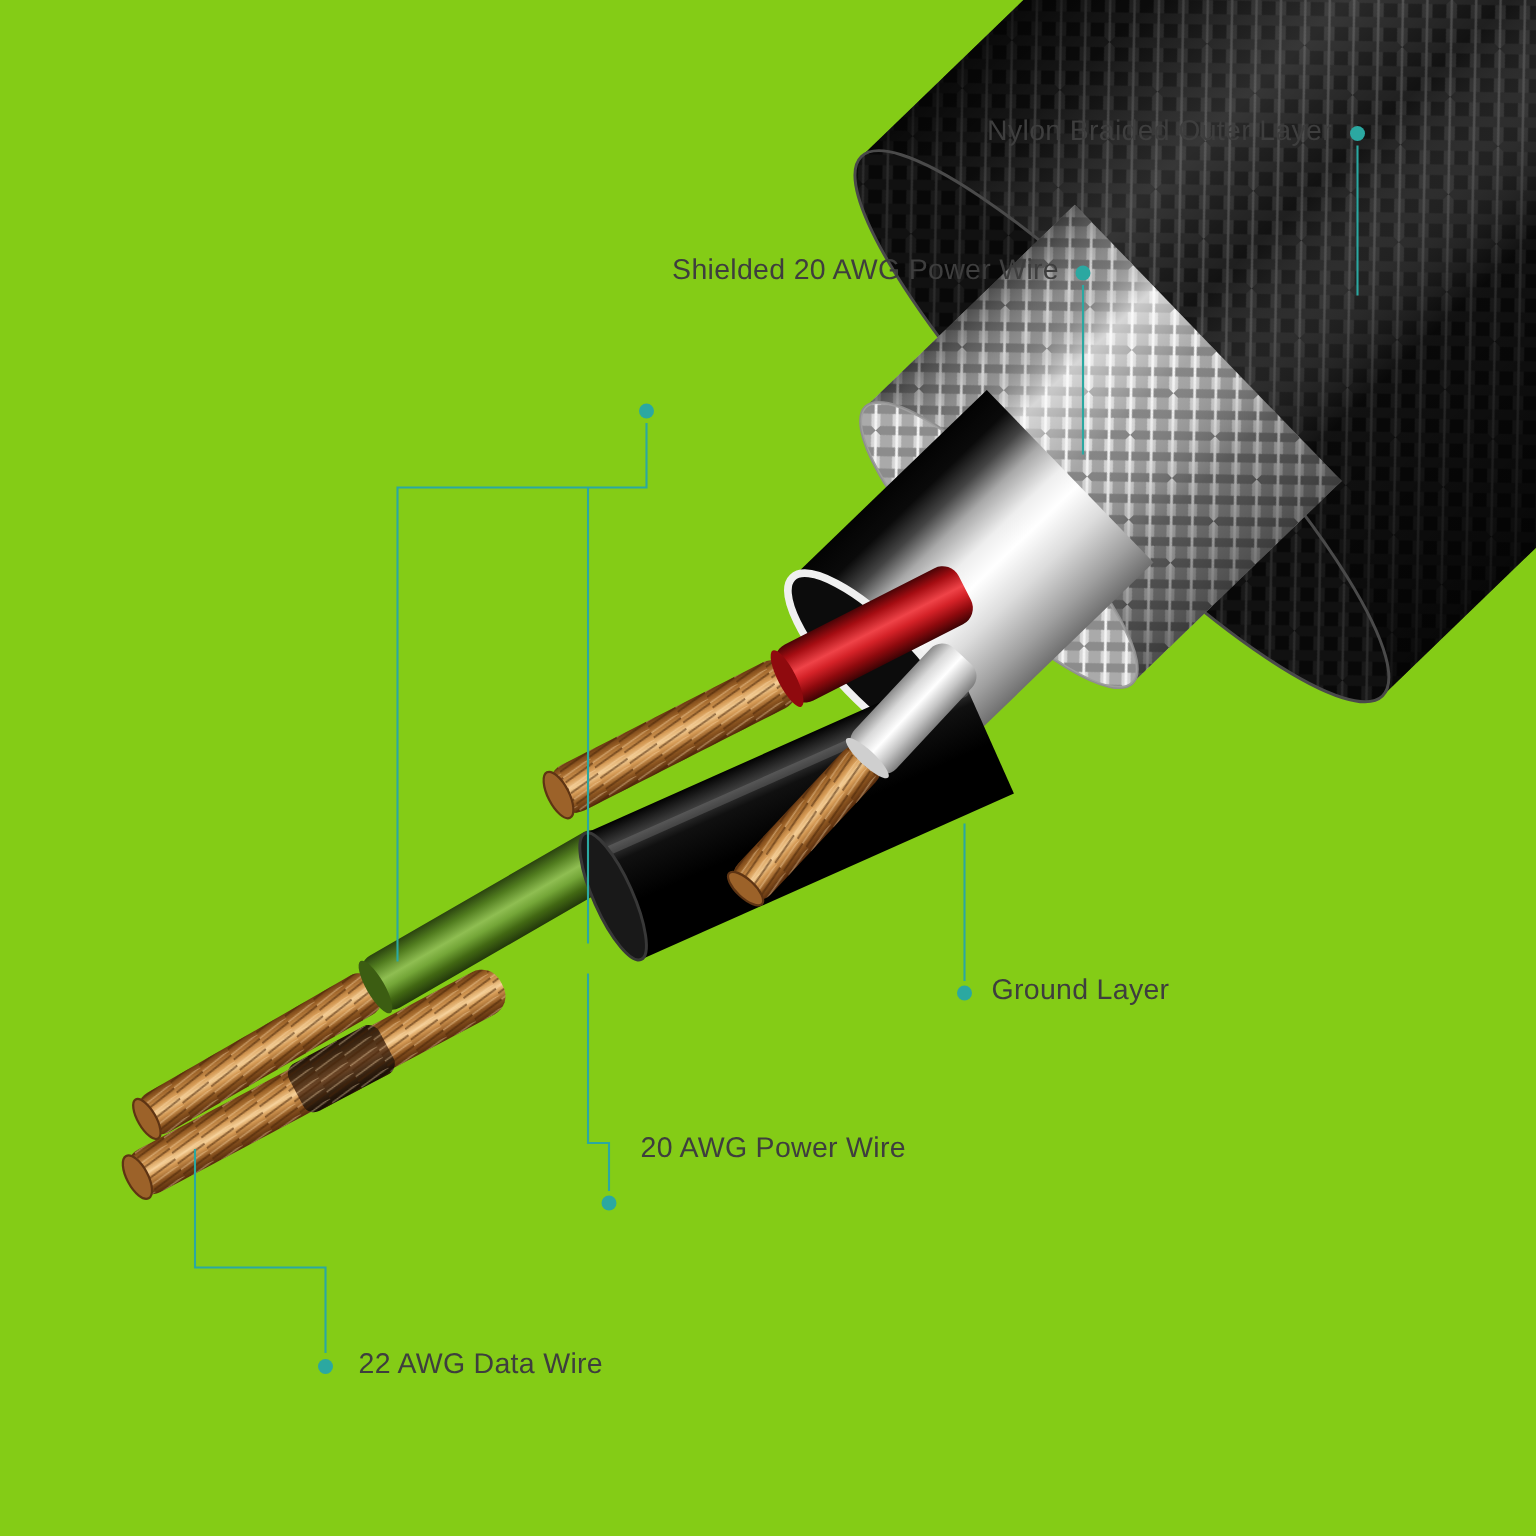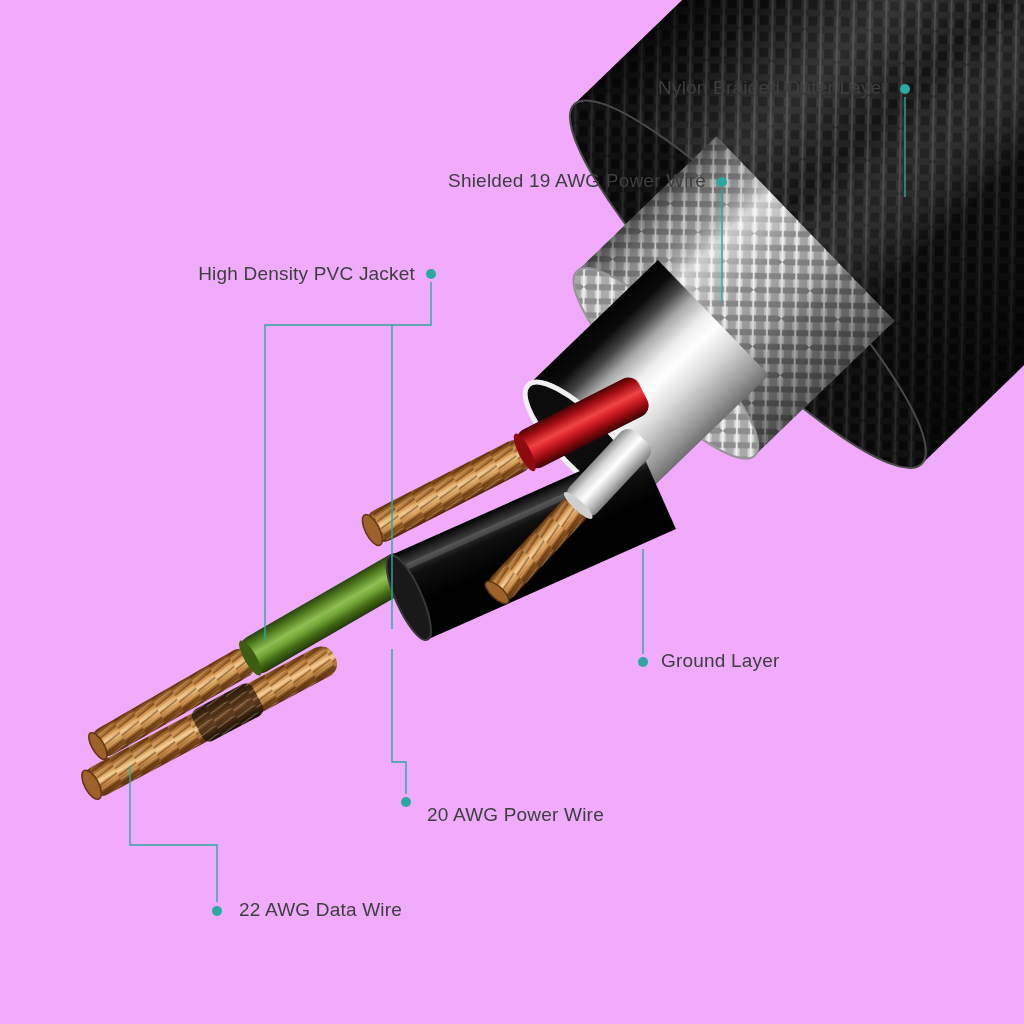--- a/index.html
+++ b/index.html
@@ -1,19 +1,19 @@
 <!DOCTYPE html>
 <html><head>
 <meta charset="utf-8">
 <style>
   html,body{margin:0;padding:0;background:#fff;}
   .stage{
     position:relative;
     width:1024px;height:1024px;
-    background:#f0abfc;
+    background:#84cc16;
     overflow:hidden;
     font-family:"Liberation Sans", sans-serif;
   }
   .stage svg{position:absolute;left:0;top:0;}
   .label{
     position:absolute;
     font-size:19px;
     line-height:22px;
     color:#3e3e3e;
     white-space:nowrap;
@@ -215,19 +215,18 @@
       <circle cx="905" cy="89" r="5"></circle>
       <circle cx="722" cy="182" r="5"></circle>
       <circle cx="431" cy="274" r="5"></circle>
       <circle cx="643" cy="662" r="5"></circle>
       <circle cx="406" cy="802" r="5"></circle>
       <circle cx="217" cy="911" r="5"></circle>
     </g>
   </svg>
 
   <div class="label" style="right:136px; top:77px;">Nylon Braided Outer Layer</div>
-  <div class="label" style="right:318px; top:170px;">Shielded 19 AWG Power Wire</div>
-  <div class="label" style="right:609px; top:263px;">High Density PVC Jacket</div>
+  <div class="label" style="right:318px; top:170px;">Shielded 20 AWG Power Wire</div>
   <div class="label" style="left:661px; top:650px;">Ground Layer</div>
-  <div class="label" style="left:427px; top:804px;">20 AWG Power Wire</div>
+  <div class="label" style="left:427px; top:755px;">20 AWG Power Wire</div>
   <div class="label" style="left:239px; top:899px;">22 AWG Data Wire</div>
 
 </div>
 
 </body></html>

